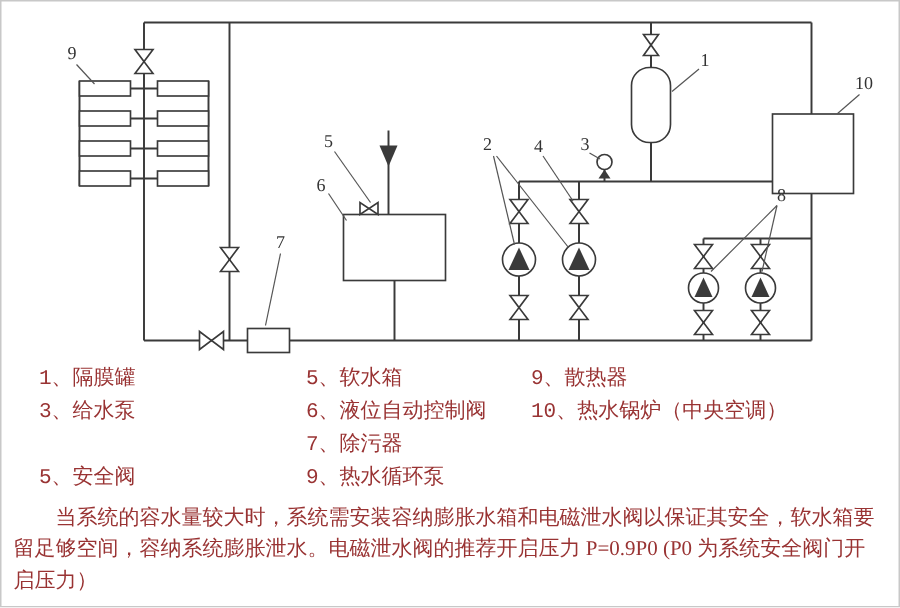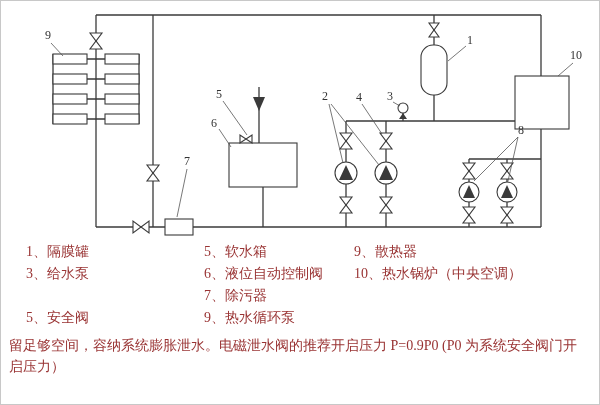--- a/index.html
+++ b/index.html
@@ -13,21 +13,21 @@
   svg .pipe{stroke:#3a3a3a;stroke-width:1.3;fill:none;}
   svg .thin{stroke:#555;stroke-width:0.8;fill:none;}
   svg .sym{stroke:#3a3a3a;stroke-width:1.1;fill:#ffffff;}
   svg .solid{fill:#3a3a3a;stroke:none;}
   svg text{font-family:"Liberation Serif","DejaVu Serif",serif;font-size:12px;fill:#333;}
   #legend{
     position:absolute;top:242px;left:25px;right:4px;
     display:grid;grid-template-columns:178px 150px 1fr;
     grid-auto-rows:22px;color:#993333;font-size:14px;
   }
-  .lg{white-space:nowrap;}
+  .lg{white-space:nowrap;font-family:Liberation Mono, monospace;}
   .c1{grid-column:1}.c2{grid-column:2}.c3{grid-column:3}
   .r1{grid-row:1}.r2{grid-row:2}.r3{grid-row:3}.r4{grid-row:4}
   #paragraph{
     position:absolute;top:334px;left:8px;right:4px;
     color:#993333;font-size:14px;line-height:21px;
   }
   #paragraph div{white-space:nowrap;}
   #paragraph .indent{text-indent:28px;}
 </style>
 </head>
@@ -174,17 +174,18 @@
     <span class="lg c1 r4">5、安全阀</span>
     <span class="lg c2 r1">5、软水箱</span>
     <span class="lg c2 r2">6、液位自动控制阀</span>
     <span class="lg c2 r3">7、除污器</span>
     <span class="lg c2 r4">9、热水循环泵</span>
     <span class="lg c3 r1">9、散热器</span>
     <span class="lg c3 r2">10、热水锅炉（中央空调）</span>
   </div>
 
   <div id="paragraph">
+    <div class="indent">当系统的容水量较大时，系统需安装容纳膨胀水箱和电磁泄水阀以保证其安全，软水箱要</div>
     <div>留足够空间，容纳系统膨胀泄水。电磁泄水阀的推荐开启压力 P=0.9P0 (P0 为系统安全阀门开</div>
     <div>启压力）</div>
   </div>
 
 </div>
 
 </body></html>

